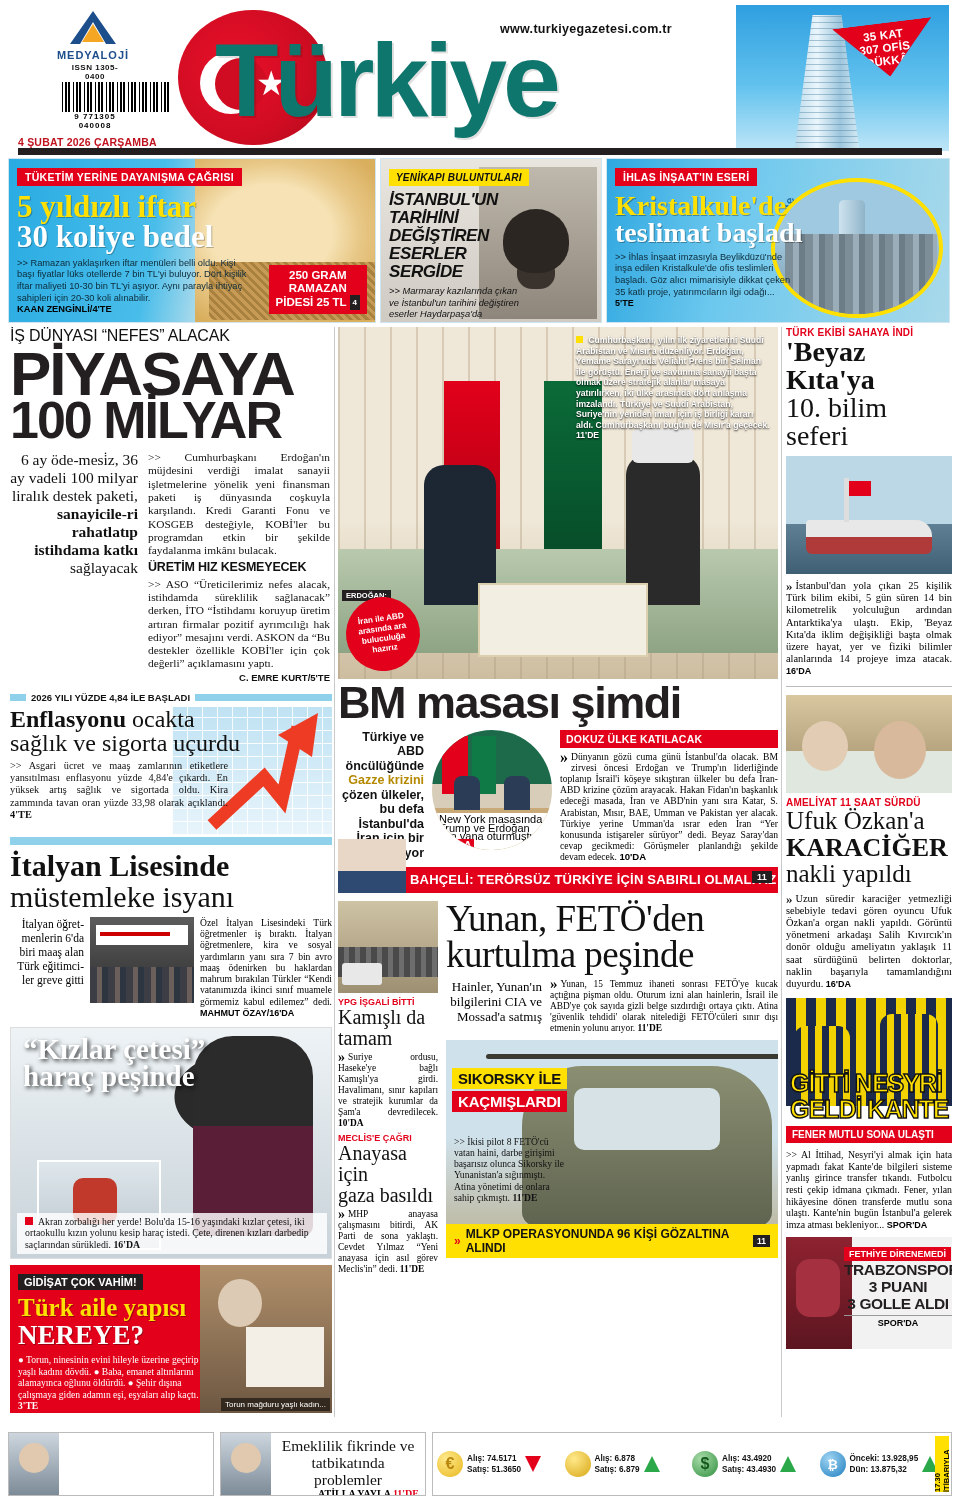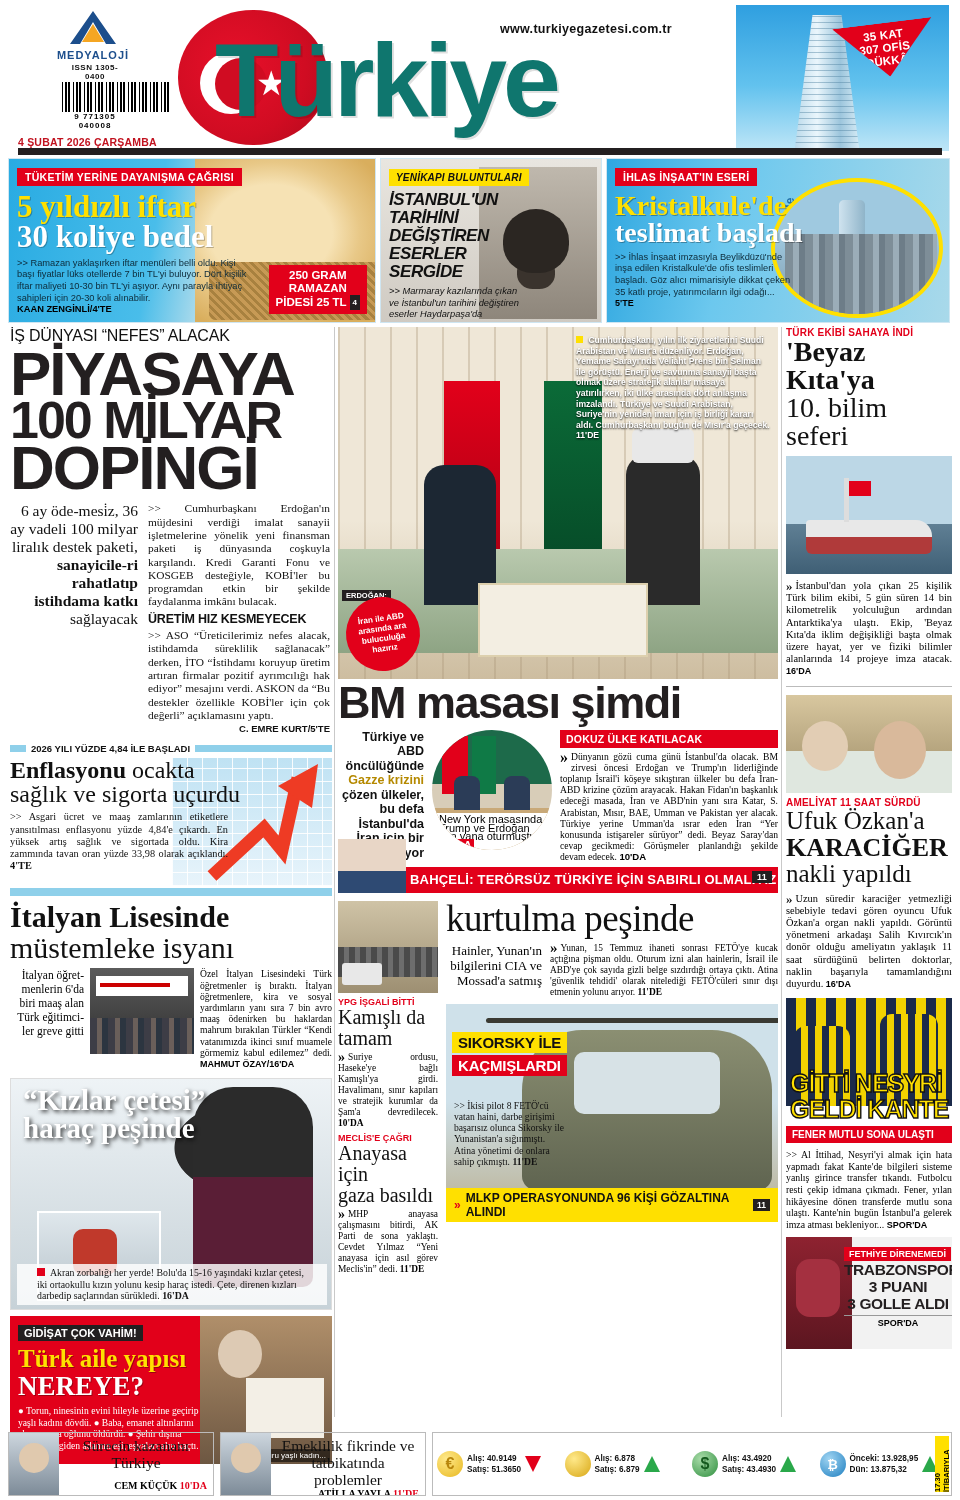--- a/index.html
+++ b/index.html
@@ -373,21 +373,20 @@
   <div class="main">
     <div class="vline" style="left:334px;height:1090px"></div>
     <div class="vline" style="left:781px;height:1090px"></div>
 
     <div class="colL">
 
       <div>
         <div class="eyebrow">İŞ DÜNYASI “NEFES” ALACAK</div>
         <div class="mega" style="font-size:62px;margin-top:2px">PİYASAYA</div>
         <div class="mega red" style="font-size:52px;margin-top:-2px">100 MİLYAR</div>
-        <div class="mega" style="font-size:62px;margin-top:-2px">DOPİNGİ</div>
 
         <div class="lead-cols">
           <div class="lead-left">
             <span>6 ay öde-mesi̇z, 36 ay vadeli 100 milyar liralık destek paketi,</span>
             <b>sanayicile-ri rahatlatıp istihdama katkı</b>
             <span>sağlayacak</span>
           </div>
           <div class="lead-right">
             <div>&gt;&gt; Cumhurbaşkanı Erdoğan'ın müjdesini verdiği imalat sanayii işletmelerine yönelik yeni finansman paketi iş dünyasında coşkuyla karşılandı. Kredi Garanti Fonu ve KOSGEB desteğiyle, KOBİ'ler bu programdan etkin bir şekilde faydalanma imkânı bulacak.</div>
             <div class="subhead-bold">ÜRETİM HIZ KESMEYECEK</div>
@@ -440,21 +439,21 @@
       </div>
 
       <div class="kiz-box">
         <div class="snow"></div>
         <div class="kiz-fig"></div>
         <div class="kiz-inset"></div>
         <div class="kiz-title">
           <div style="font-size:29px">“Kızlar çetesi”</div>
           <div style="font-size:29px">haraç peşinde</div>
         </div>
-        <div style="position:absolute;left:6px;bottom:4px;width:310px;font-family:'Liberation Serif',serif;font-size:9.8px;line-height:11.8px;color:#111;background:rgba(255,255,255,.82);padding:3px 20px;">
+        <div style="position:absolute;left:6px;bottom:4px;width:310px;font-family:'Liberation Serif',serif;font-size:9.8px;line-height:11.8px;color:#111;background:rgba(255,255,255,.82);padding:3px 8px;">
           <span style="display:inline-block;width:8px;height:8px;background:#e2001a;margin-right:3px"></span>
           <span>Akran zorbalığı her yerde! Bolu'da 15-16 yaşındaki kızlar çetesi, iki ortaokullu kızın yolunu kesip haraç istedi. Çete, direnen kızları darbedip saçlarından sürükledi.</span>
           <b>16'DA</b>
         </div>
       </div>
 
       <div class="aile-box">
         <div class="aile-photo">
           <div class="head"></div>
           <div class="paper"></div>
@@ -553,20 +552,21 @@
           <div class="ypg-h">Anayasa için</div>
           <div class="ypg-h">gaza basıldı</div>
           <div class="ypg-b">
             <b style="font-size:14px;float:left;margin-right:3px;line-height:11px">»</b>
             <span>MHP anayasa çalışmasını bitirdi, AK Parti de sona yaklaştı. Cevdet Yılmaz “Yeni anayasa için asıl görev Meclis'in” dedi.</span>
             <b>11'DE</b>
           </div>
         </div>
 
         <div class="yunan-r">
+          <div class="yunan-h">Yunan, FETÖ'den</div>
           <div class="yunan-h">kurtulma peşinde</div>
           <div class="yunan-sub">
             <div class="a">Hainler, Yunan'ın bilgilerini CIA ve Mossad'a satmış</div>
             <div class="b">
               <b style="font-size:15px;float:left;margin-right:3px;line-height:11px">»</b>
               <span>Yunan, 15 Temmuz ihaneti sonrası FETÖ'ye kucak açtığına pişman oldu. Oturum izni alan hainlerin, İsrail ile ABD'ye çok sayıda gizli belge sızdırdığı ortaya çıktı. Atina 'güvenlik tehdidi' olarak nitelediği FETÖ'cüleri sınır dışı etmenin yolunu arıyor.</span>
               <b>11'DE</b>
             </div>
           </div>
 
@@ -658,46 +658,39 @@
           <div class="s">SPOR'DA</div>
         </div>
       </div>
     </div>
   </div>
 
   <div class="footer">
 
     <div class="col-card" style="width:206px">
       <div class="face"></div>
-      <div class="txt">
-        <div class="h">Sürecin kazananı Türkiye</div>
-        <div class="by">
-          <span>CEM KÜÇÜK</span>
-          <span class="pg">10'DA</span>
-        </div>
-      </div>
     </div>
 
     <div class="col-card" style="width:206px">
       <div class="face"></div>
       <div class="txt">
         <div class="h">Emeklilik fikrinde ve tatbikatında problemler</div>
         <div class="by">
           <span>ATİLLA YAYLA</span>
           <span class="pg">11'DE</span>
         </div>
       </div>
     </div>
 
     <div class="rates">
 
       <div class="rate-cell">
         <div class="rate-ico eur">€</div>
         <div class="rate-txt">
-          <div>Alış: 40.9149</div>
+          <div>Alış: 74.5171</div>
           <div>Satış: 51.3650</div>
         </div>
         <div class="arrow-dn"></div>
       </div>
 
       <div class="rate-cell">
         <div class="rate-ico gld"></div>
         <div class="rate-txt">
           <div>Alış: 6.878</div>
           <div>Satış: 6.879</div>

